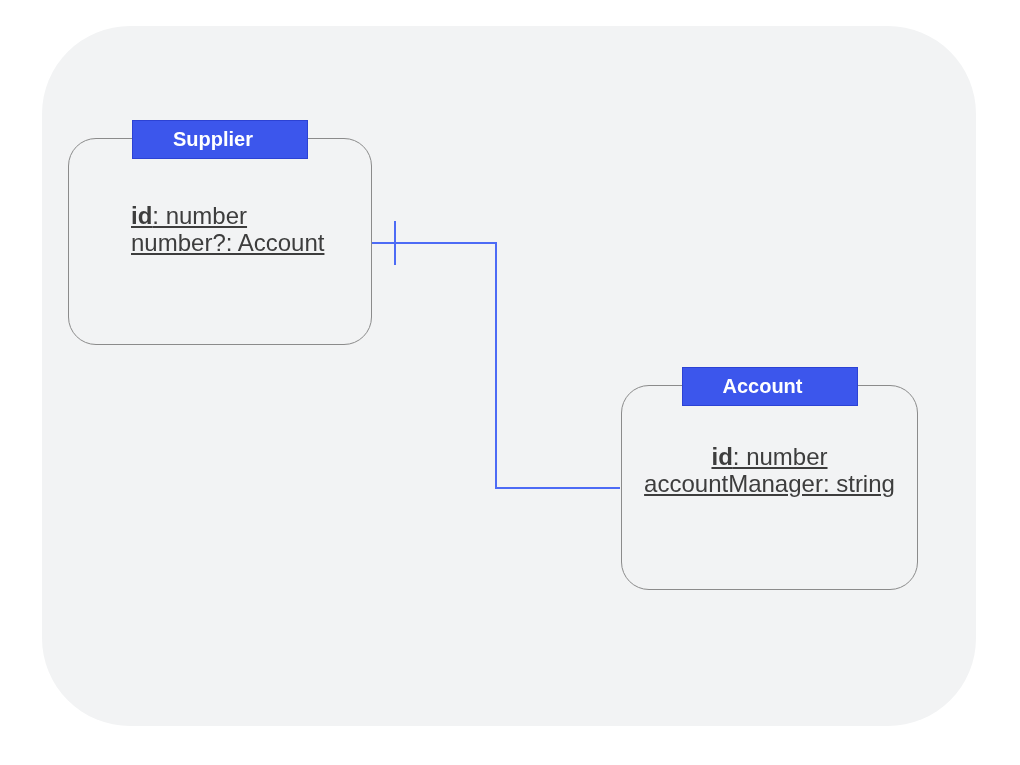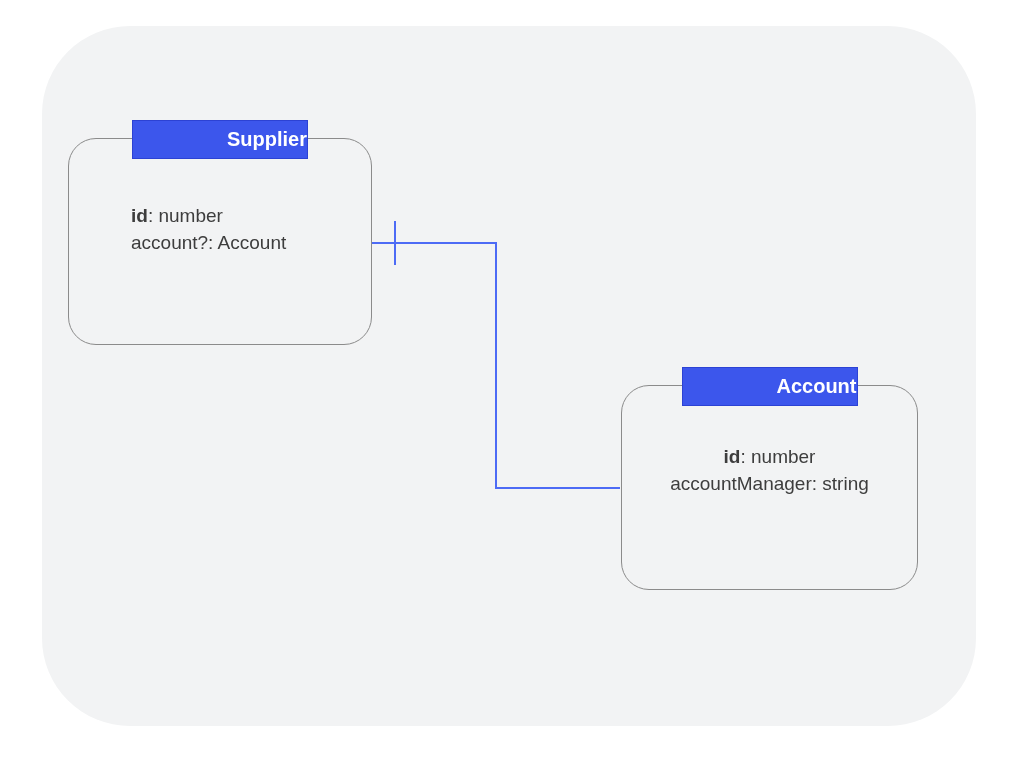--- a/index.html
+++ b/index.html
@@ -59,28 +59,30 @@
     position: absolute;
     top: -19px; left: 50%;
     transform: translateX(-50%);
     width: 176px; height: 39px;
     background: var(--header-bg);
     border: 1px solid var(--header-border);
     color: var(--header-text);
     font-size: 20px;
     font-weight: bold;
     line-height: 37px;
-    text-align: right;
+    text-align: left;
+    padding-left: 40px;
   }
   .entity-fields {
     position: absolute;
     left: 0; right: 0;
     color: var(--field-text);
-    font-size: 19px;
+    font-size: 24px;
     line-height: 27px;
+    text-decoration: underline;
   }
   .entity-supplier .entity-fields {
     top: 63px;
     left: 62px;
     text-align: left;
   }
   .entity-account .entity-fields {
     top: 57px;
     text-align: center;
   }
@@ -96,21 +98,21 @@
     <path d="M 371 243 L 496 243 L 496 488 L 620 488"></path>
     <line x1="395" y1="221" x2="395" y2="265"></line>
   </svg>
 
   <div class="entity entity-supplier">
     <div class="entity-header">
       <span>Supplier</span>
     </div>
     <div class="entity-fields">
       <div class="field"><b>id</b><span>: number</span></div>
-      <div class="field"><b></b><span>account?: Account</span></div>
+      <div class="field"><b></b><span>number?: Account</span></div>
     </div>
   </div>
 
   <div class="entity entity-account">
     <div class="entity-header">
       <span>Account</span>
     </div>
     <div class="entity-fields">
       <div class="field"><b>id</b><span>: number</span></div>
       <div class="field"><b></b><span>accountManager: string</span></div>

